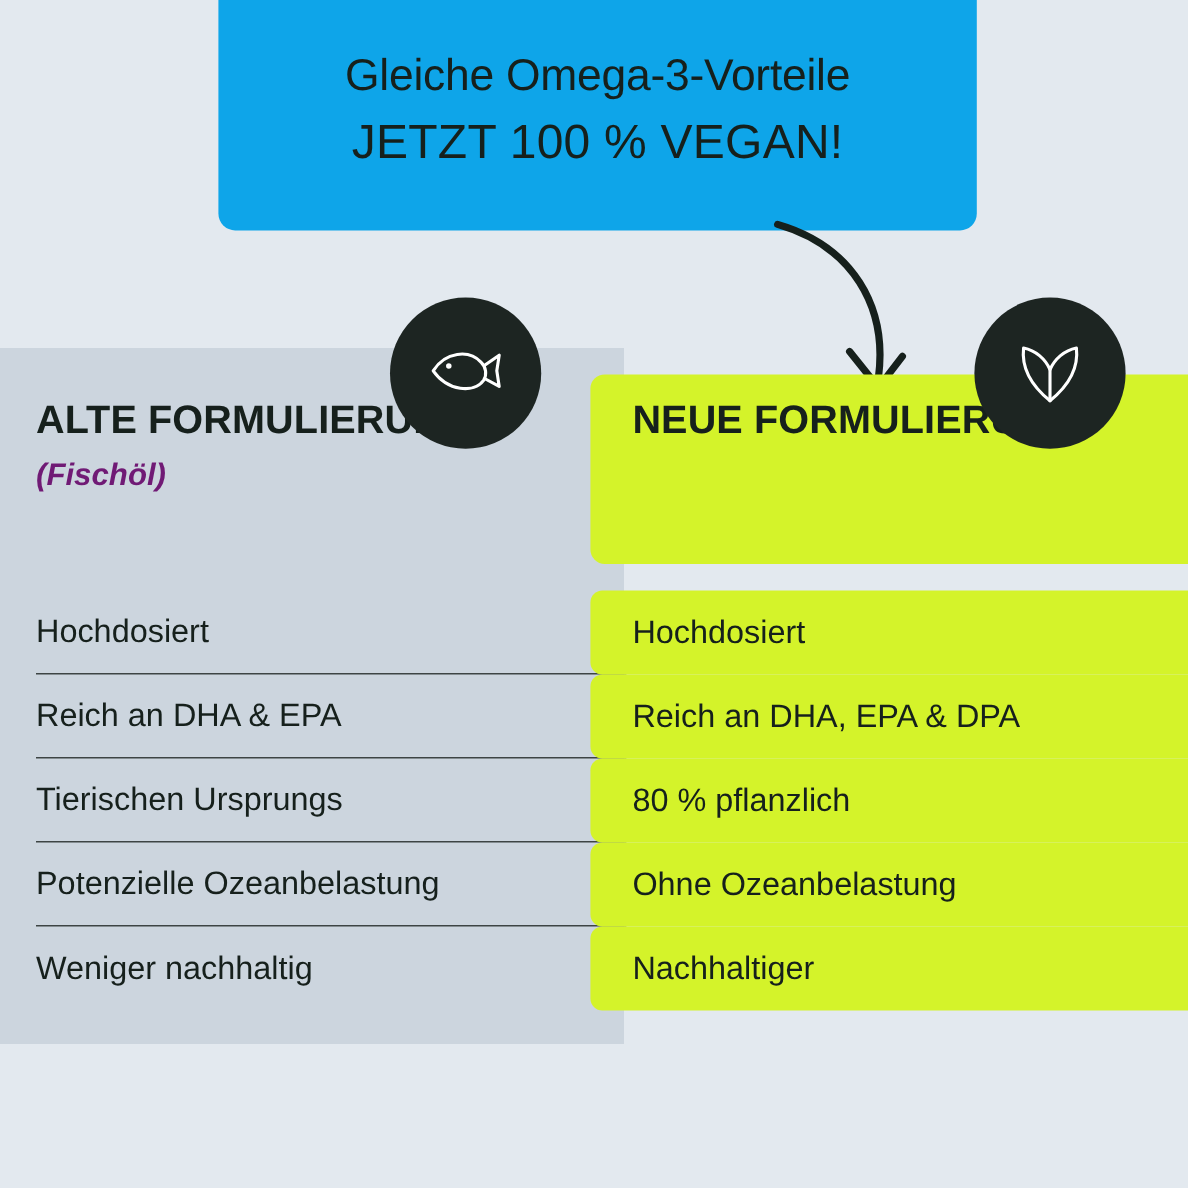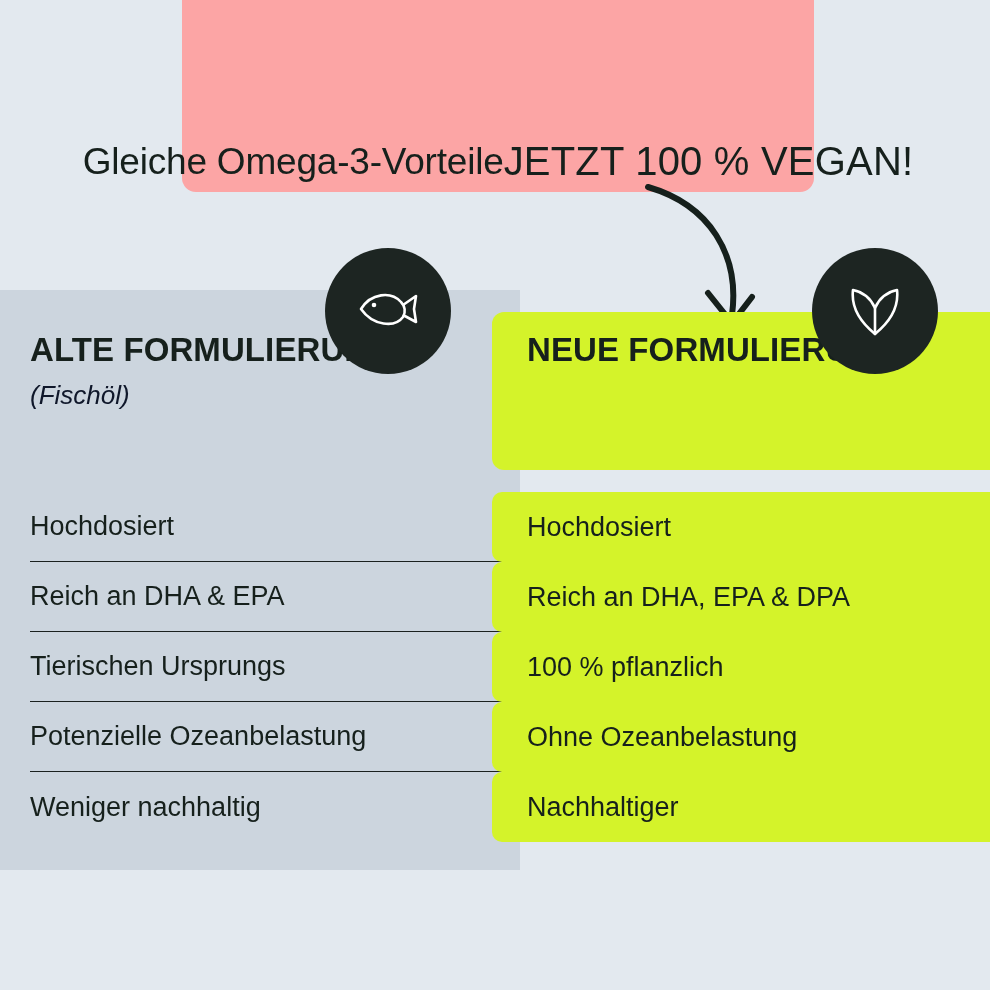--- a/index.html
+++ b/index.html
@@ -16,24 +16,25 @@
     position: relative;
   }
 
   
   .banner {
     position: absolute;
     left: 182px;
     top: 0;
     width: 632px;
     height: 192px;
-    background: #fca5a5;
+    background: #0ea5e9;
     border-radius: 0 0 14px 14px;
     display: flex;
-    align-items: flex-end;
+    flex-direction: column;
+    align-items: center;
     justify-content: center;
     box-sizing: border-box;
     padding-bottom: 8px;
   }
   .banner-line1 {
     font-size: 37px;
     font-weight: 400;
     letter-spacing: -0.2px;
     color: #16201c;
     line-height: 1.15;
@@ -85,23 +86,23 @@
   .col-head .title {
     font-size: 33px;
     font-weight: 700;
     line-height: 1.22;
     letter-spacing: 0.1px;
     color: #16201c;
   }
   .col-head .subtitle {
     font-size: 26px;
     font-style: italic;
-    font-weight: 400;
+    font-weight: 700;
     margin-top: 10px;
-    color: #0f172a;
+    color: #701a75;
   }
   #old-head { left: 30px; top: 330px; }
   #new-head { left: 527px; top: 330px; }
 
   
   .badge {
     position: absolute;
     width: 126px;
     height: 126px;
     border-radius: 50%;
@@ -201,16 +202,16 @@
   <div class="old-row">Hochdosiert</div>
   <div class="old-row">Reich an DHA &amp; EPA</div>
   <div class="old-row">Tierischen Ursprungs</div>
   <div class="old-row">Potenzielle Ozeanbelastung</div>
   <div class="old-row">Weniger nachhaltig</div>
 </div>
 
 <div class="new-list">
   <div class="new-row">Hochdosiert</div>
   <div class="new-row">Reich an DHA, EPA &amp; DPA</div>
-  <div class="new-row">100 % pflanzlich</div>
+  <div class="new-row">80 % pflanzlich</div>
   <div class="new-row">Ohne Ozeanbelastung</div>
   <div class="new-row">Nachhaltiger</div>
 </div>
 
 </body></html>

